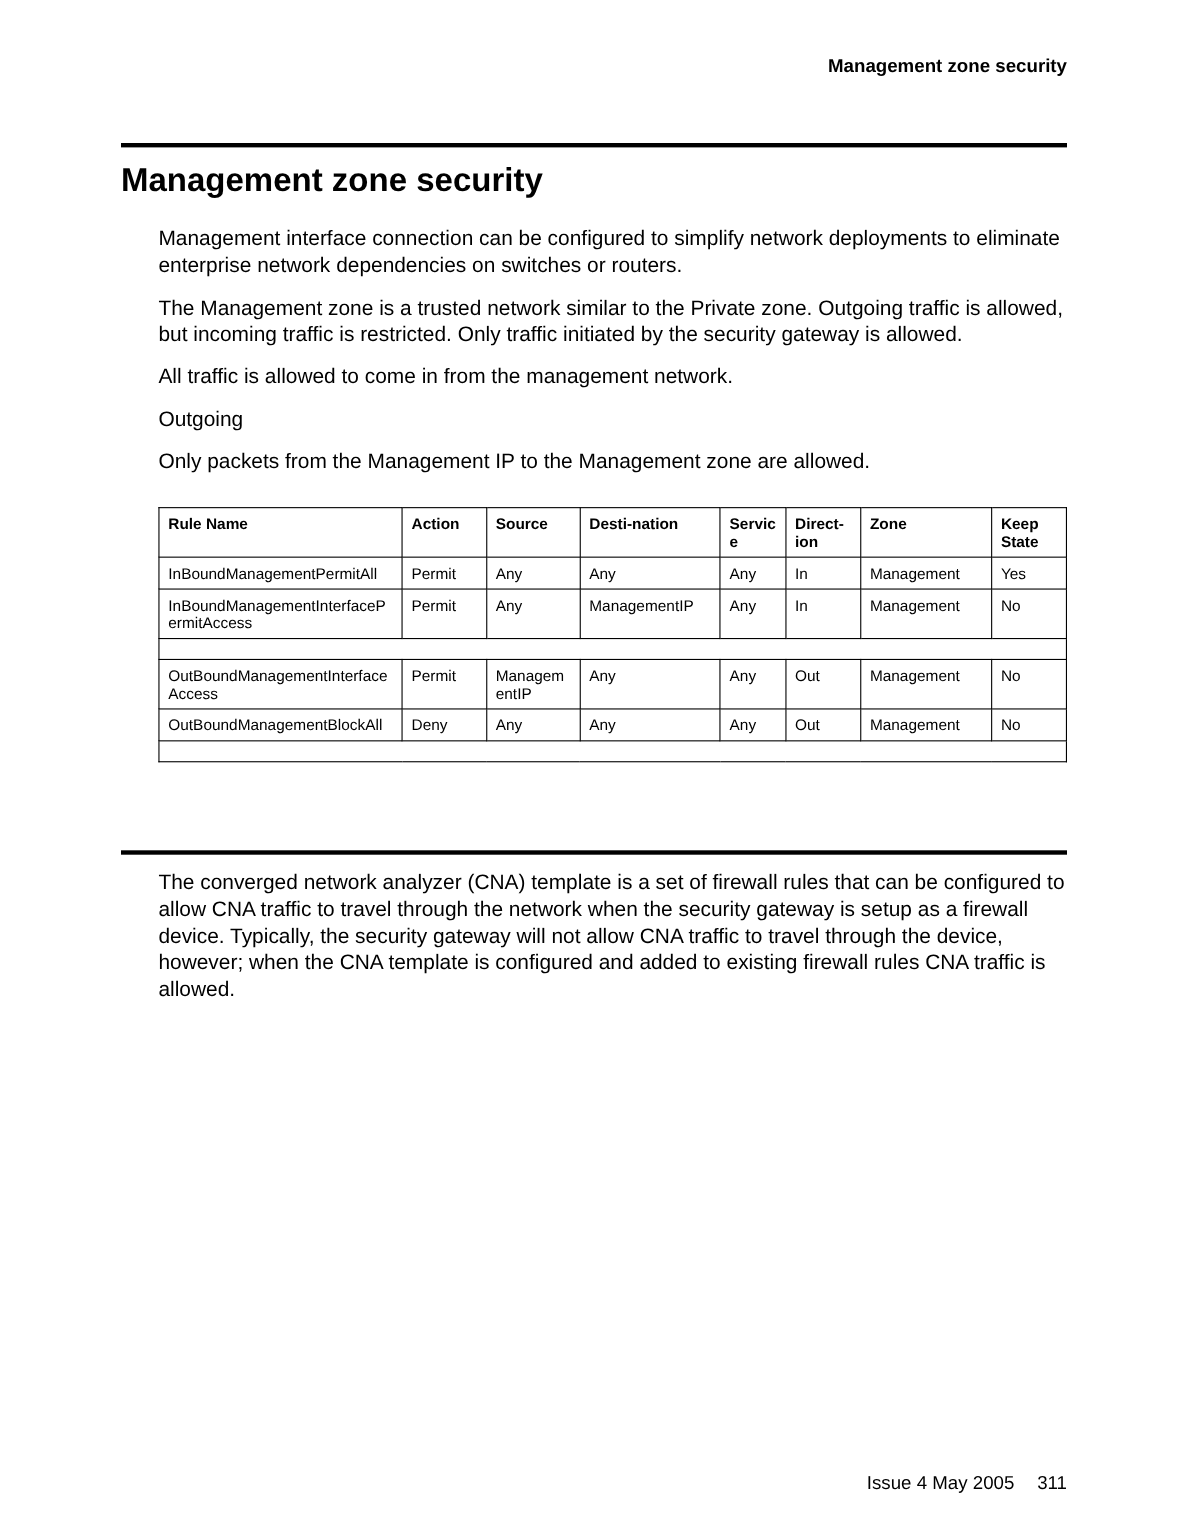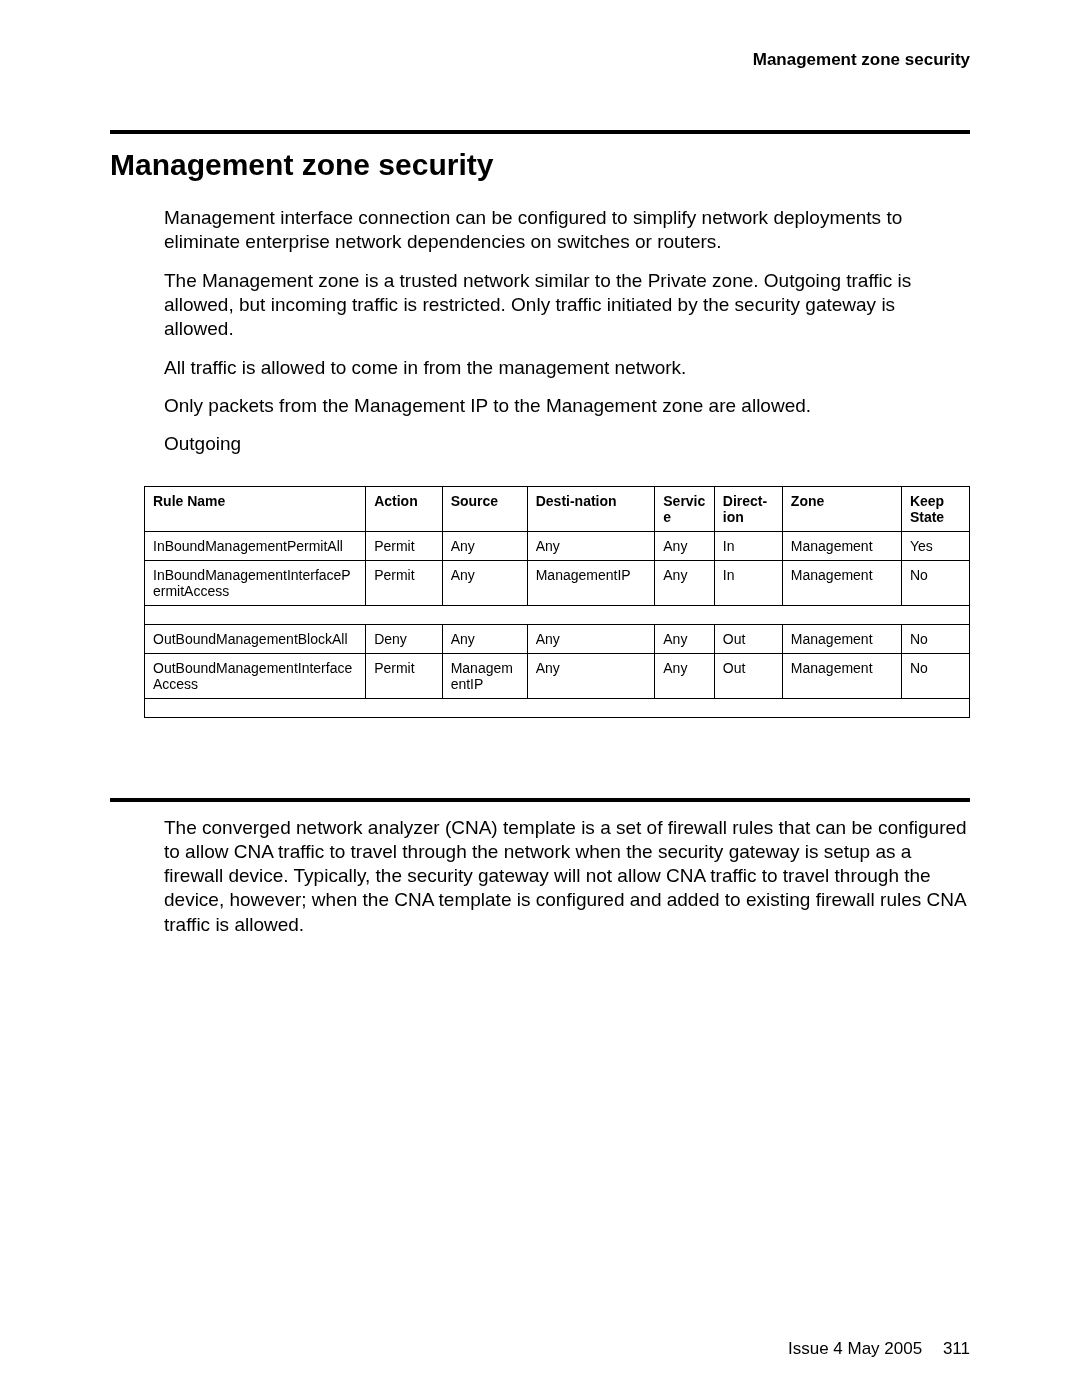--- a/index.html
+++ b/index.html
@@ -26,21 +26,21 @@
     border: none;
     border-top: 4px solid #000;
     margin: 0 0 14px 0;
   }
   h1.section-title {
     font-size: 30px;
     font-weight: bold;
     margin: 0 0 24px 0;
   }
   .body-text {
-    margin-left: 54px;
+    margin-left: 34px;
   }
   .body-text p {
     font-size: 19px;
     line-height: 1.28;
     margin: 0 0 14px 0;
   }
   .table-caption {
     font-weight: bold;
     font-size: 18px;
     margin: 26px 0 12px 34px;
@@ -100,22 +100,22 @@
 
   <div class="running-head">Management zone security</div>
 
   <hr class="section-rule">
   <h1 class="section-title">Management zone security</h1>
 
   <div class="body-text">
     <p>Management interface connection can be configured to simplify network deployments to eliminate enterprise network dependencies on switches or routers.</p>
     <p>The Management zone is a trusted network similar to the Private zone. Outgoing traffic is allowed, but incoming traffic is restricted. Only traffic initiated by the security gateway is allowed.</p>
     <p>All traffic is allowed to come in from the management network.</p>
+    <p>Outgoing</p>
     <p>Only packets from the Management IP to the Management zone are allowed.</p>
-    <p>Outgoing</p>
   </div>
 
 
   <table class="rules">
     <colgroup>
       <col class="col-rule">
         <col class="col-action">
         <col class="col-source">
         <col class="col-dest">
       <col class="col-serv">
@@ -154,33 +154,33 @@
           <td>ManagementIP</td>
           <td>Any</td>
           <td>In</td>
           <td>Management</td>
           <td>No</td>
         </tr>
         <tr class="spacer">
           <td colspan="8"></td>
         </tr>
         <tr>
-          <td>OutBoundManagementBlockAll</td>
-          <td>Deny</td>
-          <td>Any</td>
-          <td>Any</td>
-          <td>Any</td>
-          <td>Out</td>
-          <td>Management</td>
-          <td>No</td>
-        </tr>
-        <tr>
           <td>OutBoundManagementInterfaceAccess</td>
           <td>Permit</td>
           <td>ManagementIP</td>
+          <td>Any</td>
+          <td>Any</td>
+          <td>Out</td>
+          <td>Management</td>
+          <td>No</td>
+        </tr>
+        <tr>
+          <td>OutBoundManagementBlockAll</td>
+          <td>Deny</td>
+          <td>Any</td>
           <td>Any</td>
           <td>Any</td>
           <td>Out</td>
           <td>Management</td>
           <td>No</td>
         </tr>
         <tr class="spacer">
           <td colspan="8"></td>
         </tr>
       </tbody>

